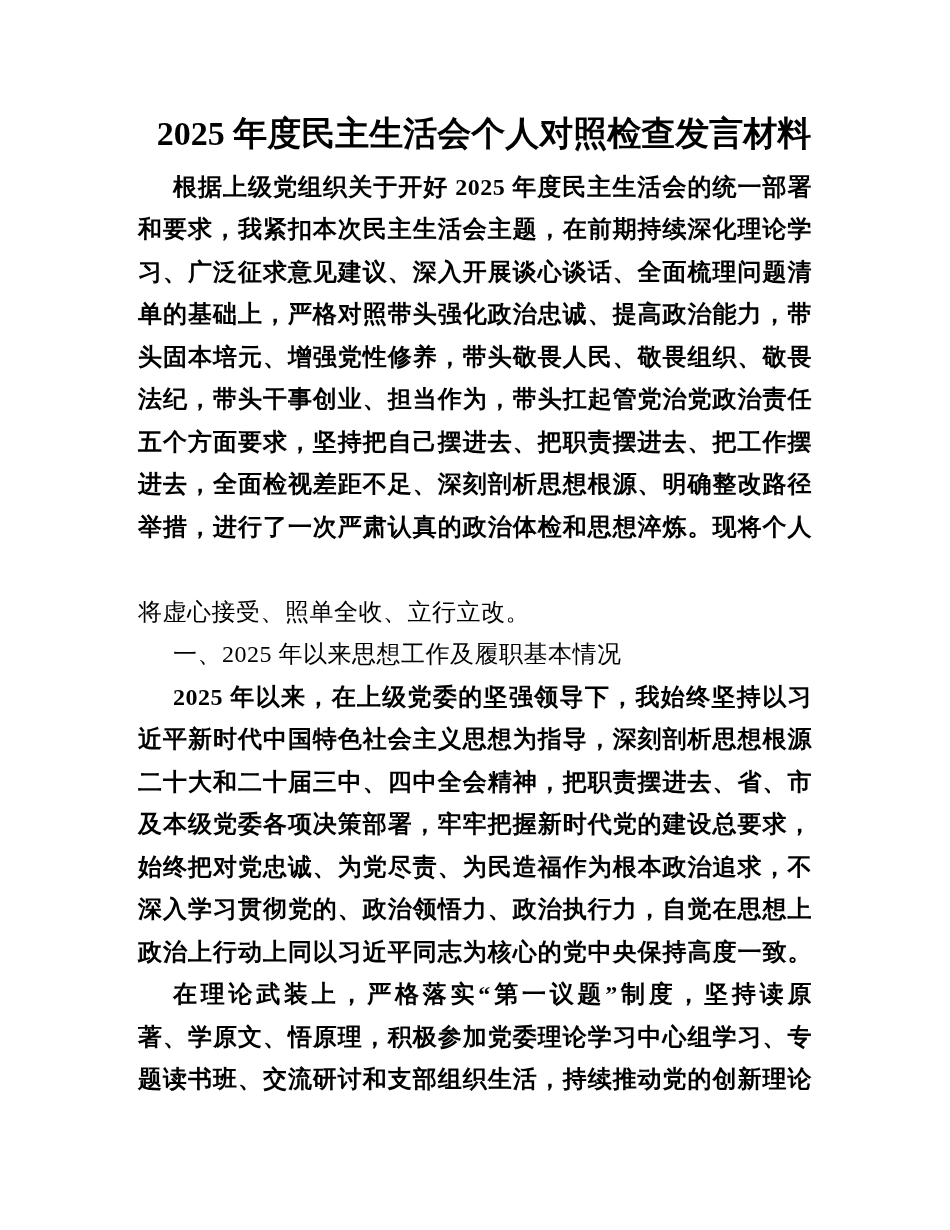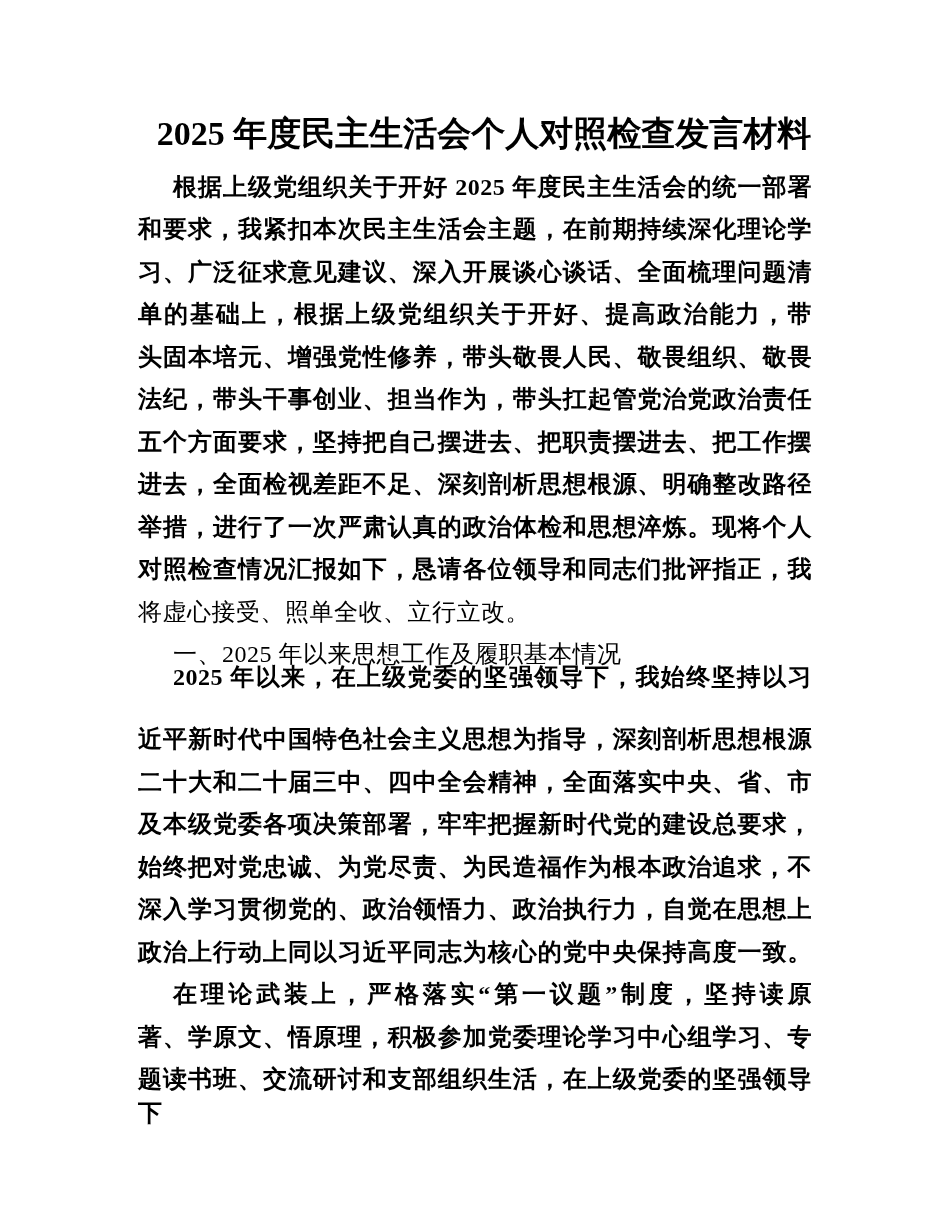--- a/index.html
+++ b/index.html
@@ -50,32 +50,31 @@
 </style>
 </head>
 <body>
 
 <div class="page">
   <h1 class="doc-title">2025 年度民主生活会个人对照检查发言材料</h1>
 
   <div class="line justify indent" style="top:170px">根据上级党组织关于开好 2025 年度民主生活会的统一部署</div>
   <div class="line justify" style="top:212px">和要求，我紧扣本次民主生活会主题，在前期持续深化理论学</div>
   <div class="line justify" style="top:255px">习、广泛征求意见建议、深入开展谈心谈话、全面梳理问题清</div>
-  <div class="line justify" style="top:297px">单的基础上，根据上级党组织关于开好、提高政治能力，带</div>
+  <div class="line justify" style="top:297px">单的基础上，严格对照带头强化政治忠诚、提高政治能力，带</div>
   <div class="line justify" style="top:340px">头固本培元、增强党性修养，带头敬畏人民、敬畏组织、敬畏</div>
   <div class="line justify" style="top:382px">法纪，带头干事创业、担当作为，带头扛起管党治党政治责任</div>
   <div class="line justify" style="top:467px">进去，全面检视差距不足、深刻剖析思想根源、明确整改路径</div>
   <div class="line justify" style="top:425px">五个方面要求，坚持把自己摆进去、把职责摆进去、把工作摆</div>
   <div class="line justify" style="top:510px">举措，进行了一次严肃认真的政治体检和思想淬炼。现将个人</div>
-  <div class="line justify" style="top:552px">对照检查情况汇报如下，恳请各位领导和同志们批评指正，我</div>
   <div class="line" style="top:595px">将虚心接受、照单全收、立行立改。</div>
   <div class="line indent" style="top:637px">一、2025 年以来思想工作及履职基本情况</div>
-  <div class="line justify indent" style="top:660px">2025 年以来，在上级党委的坚强领导下，我始终坚持以习</div>
+  <div class="line justify indent" style="top:680px">2025 年以来，在上级党委的坚强领导下，我始终坚持以习</div>
   <div class="line justify" style="top:722px">近平新时代中国特色社会主义思想为指导，深刻剖析思想根源</div>
-  <div class="line justify" style="top:765px">二十大和二十届三中、四中全会精神，全面落实中央、省、市</div>
+  <div class="line justify" style="top:765px">二十大和二十届三中、四中全会精神，把职责摆进去、省、市</div>
   <div class="line justify" style="top:807px">及本级党委各项决策部署，牢牢把握新时代党的建设总要求，</div>
   <div class="line justify" style="top:850px">始终把对党忠诚、为党尽责、为民造福作为根本政治追求，不</div>
   <div class="line justify" style="top:892px">深入学习贯彻党的、政治领悟力、政治执行力，自觉在思想上</div>
   <div class="line justify" style="top:935px">政治上行动上同以习近平同志为核心的党中央保持高度一致。</div>
   <div class="line justify indent" style="top:977px">在理论武装上，严格落实“第一议题”制度，坚持读原</div>
   <div class="line justify" style="top:1020px">著、学原文、悟原理，积极参加党委理论学习中心组学习、专</div>
-  <div class="line justify" style="top:1062px">题读书班、交流研讨和支部组织生活，在上级党委的坚强领导下</div>
+  <div class="line justify" style="top:1062px">题读书班、交流研讨和支部组织生活，持续推动党的创新理论</div>
 </div>
 
 </body></html>

